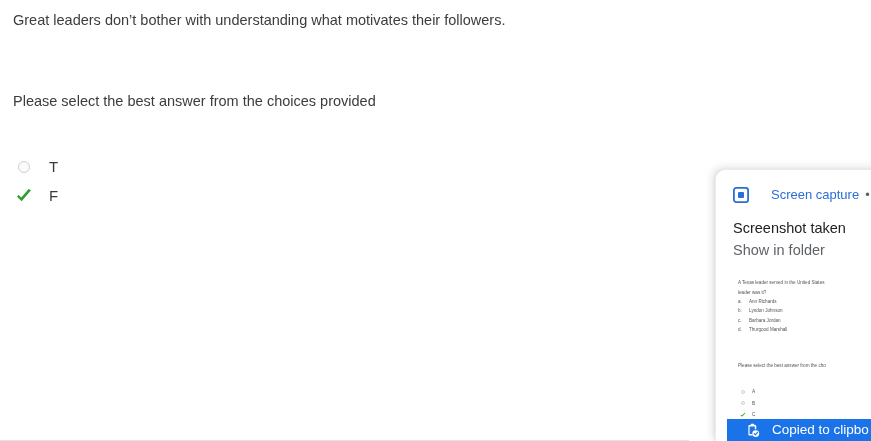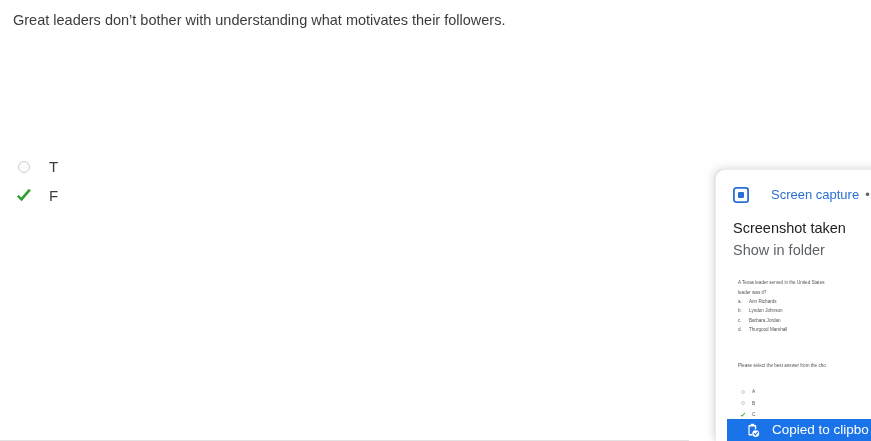--- a/index.html
+++ b/index.html
@@ -263,20 +263,21 @@
     text-align: center;
   }
 </style>
 </head>
 <body>
 
 <div class="page">
 
   <div class="question-stem">Great leaders don’t bother with understanding what motivates their followers.</div>
 
+  <div class="instruction">Please select the best answer from the choices provided</div>
 
   <div class="choices">
 
     <div class="choice-row">
       <span class="marker">
         <span class="radio-empty"></span>
       </span>
       <span class="choice-label">T</span>
     </div>
 

